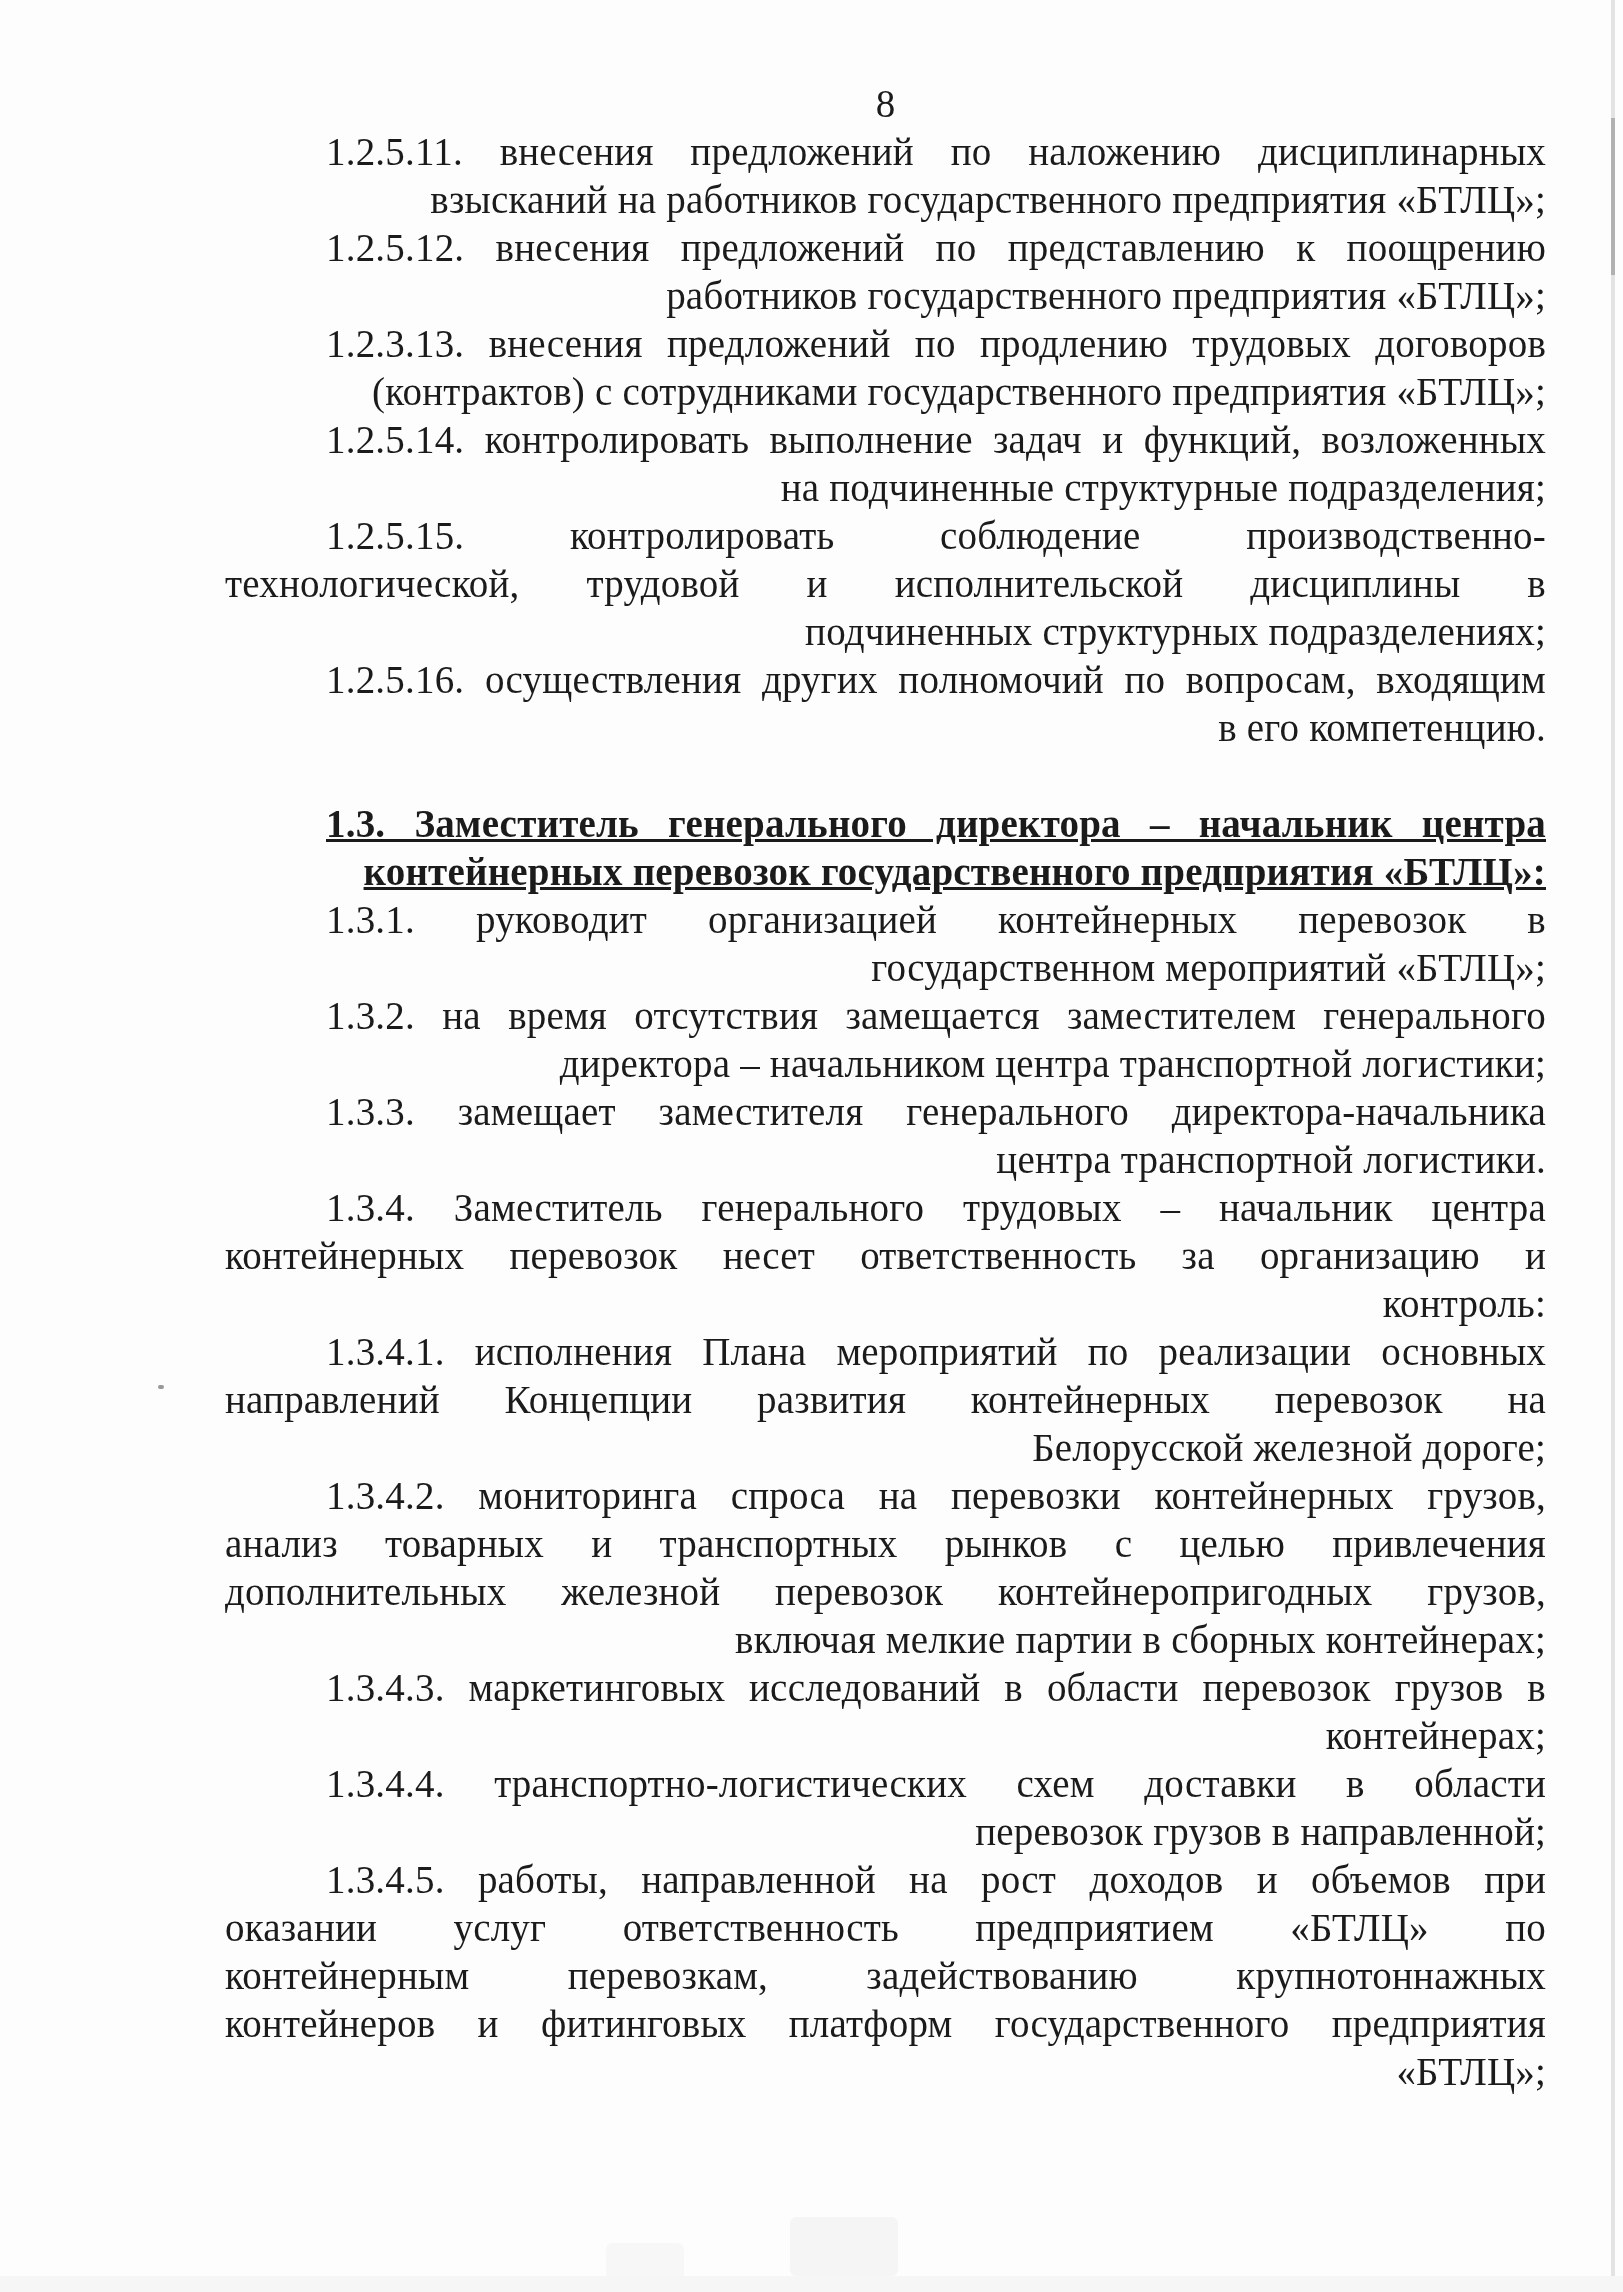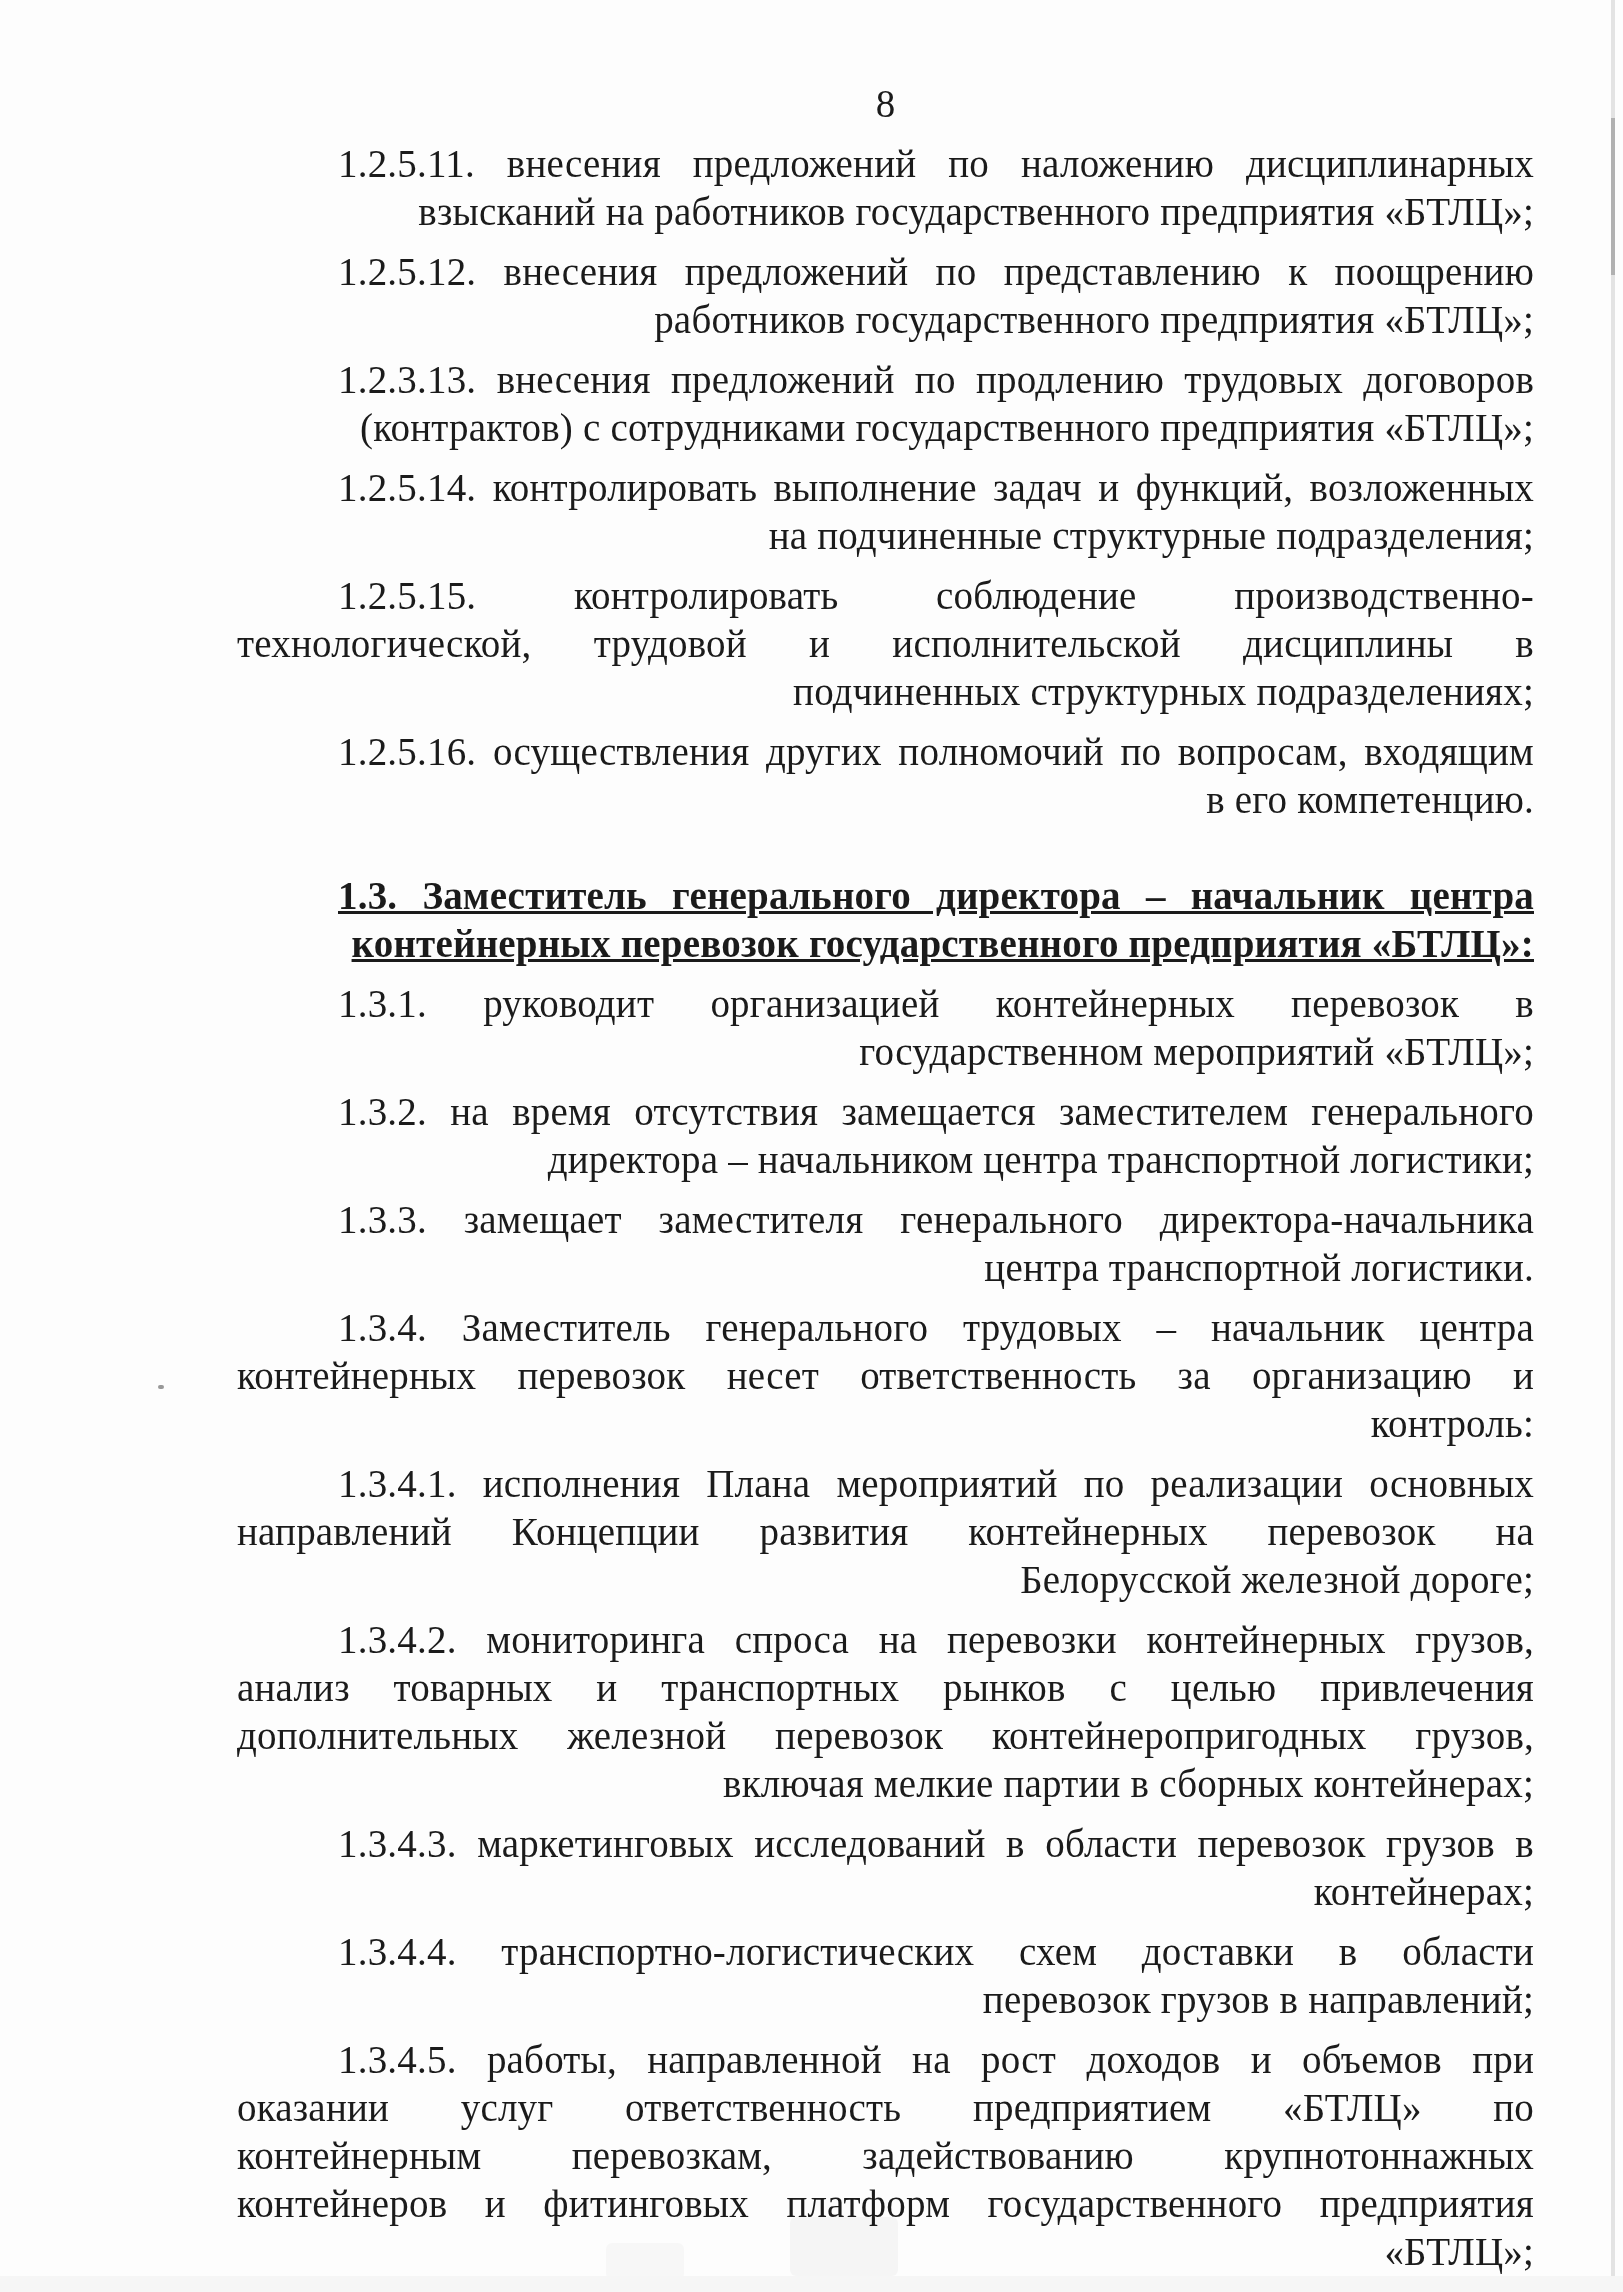--- a/index.html
+++ b/index.html
@@ -18,21 +18,21 @@
     top: 80px;
     width: 1321px;
     font-size: 39px;
     line-height: 48px;
     letter-spacing: 0.2px;
   }
   .page-number {
     height: 48px;
     text-align: center;
   }
-  .para { margin: 12px; }
+  .para { margin: 0; }
   .para.space-before { margin-top: 48px; text-decoration: underline; }
   .para.bold { font-weight: bold; }
   .line {
     height: 48px;
     overflow: hidden;
     text-align: right;
     white-space: normal;
   }
   .line.fill {
     text-align: justify;
@@ -143,21 +143,21 @@
           <div class="line fill">анализ товарных и транспортных рынков с целью привлечения</div>
           <div class="line fill">дополнительных железной перевозок контейнеропригодных грузов,</div>
           <div class="line">включая мелкие партии в сборных контейнерах;</div>
         </div>
         <div class="para">
           <div class="line first fill">1.3.4.3. маркетинговых исследований в области перевозок грузов в</div>
           <div class="line">контейнерах;</div>
         </div>
         <div class="para">
           <div class="line first fill">1.3.4.4. транспортно-логистических схем доставки в области</div>
-          <div class="line">перевозок грузов в направлений;</div>
+          <div class="line">перевозок грузов в направленной;</div>
         </div>
         <div class="para">
           <div class="line first fill">1.3.4.5. работы, направленной на рост доходов и объемов при</div>
           <div class="line fill">оказании услуг ответственность предприятием «БТЛЦ» по</div>
           <div class="line fill">контейнерным перевозкам, задействованию крупнотоннажных</div>
           <div class="line fill">контейнеров и фитинговых платформ государственного предприятия</div>
           <div class="line">«БТЛЦ»;</div>
         </div>
       </div>
   </div>

